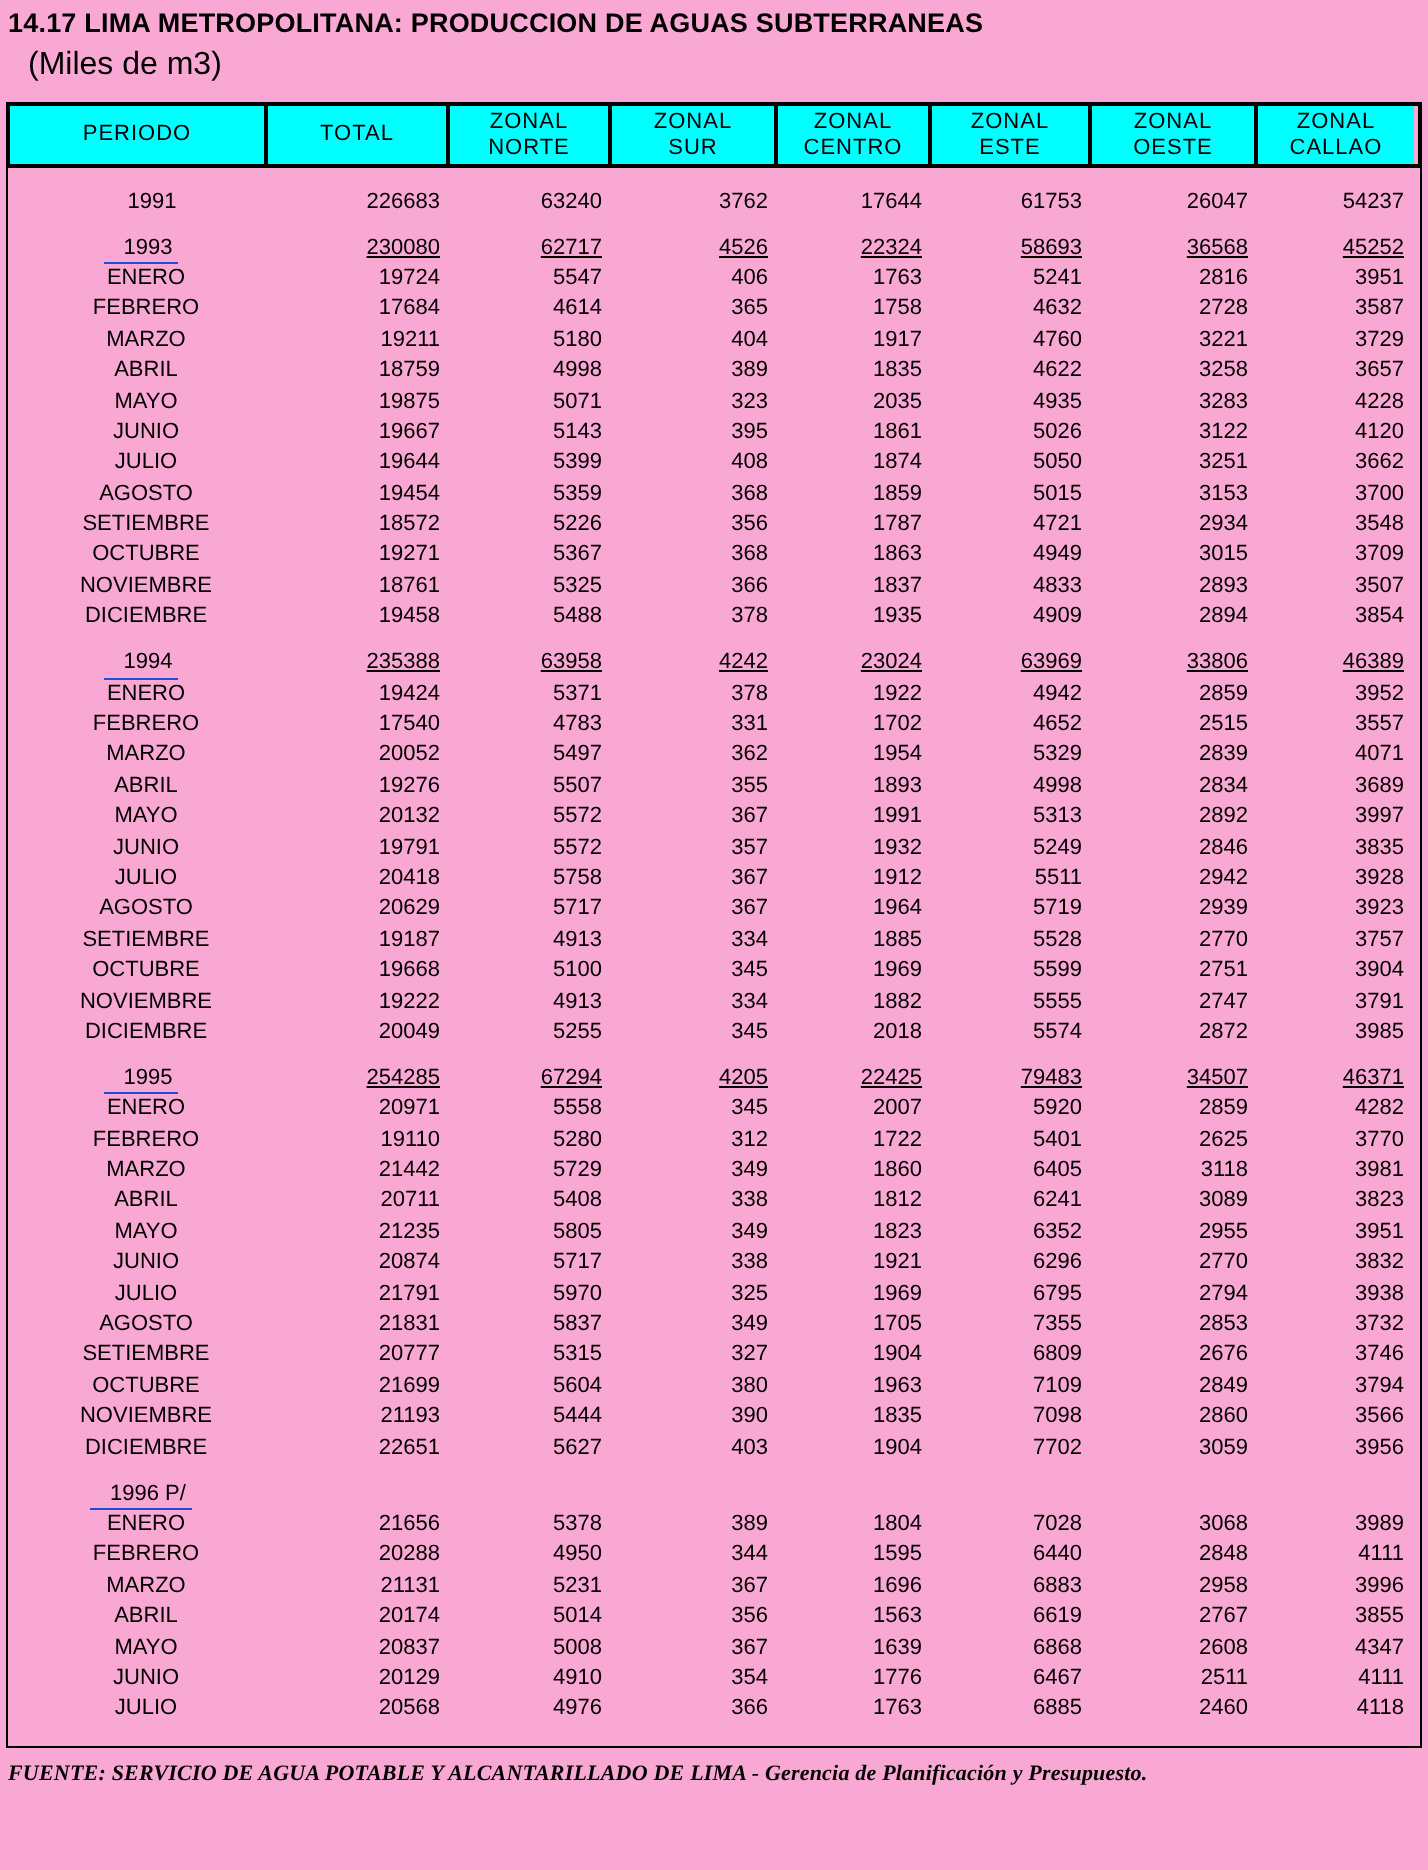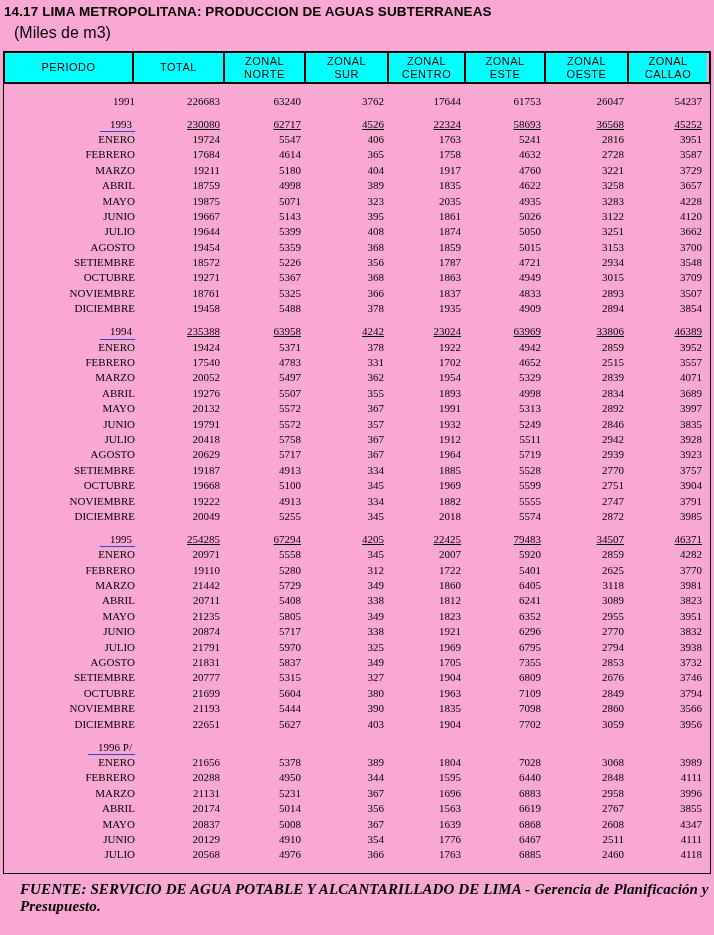--- a/index.html
+++ b/index.html
@@ -9,35 +9,35 @@
   .title-line{font-weight:bold;font-size:13.5px;line-height:15px;letter-spacing:0.1px;white-space:pre;}
   .subtitle{font-size:16px;margin:5px 0 0 10px;}
   .tablewrap{margin:9px 0 0 3px;width:708px;}
   .thead{display:flex;border:2px solid #000;box-sizing:border-box;width:708px;}
   .th{background:var(--header-bg,#00ffff);border-right:2px solid #000;height:29px;
       display:flex;flex-direction:column;align-items:center;justify-content:center;
       font-size:11px;line-height:13px;box-sizing:border-box;letter-spacing:0.5px;}
   .th:last-child{border-right:none;}
   .tbody{border:1px solid #000;border-top:none;box-sizing:border-box;width:708px;
          padding:2px 0 10px 0;}
-  .row{display:flex;height:15.4px;line-height:15.4px;font-size:11px;font-family:Liberation Serif, serif;}
+  .row{display:flex;height:15.4px;line-height:15.4px;font-size:11px;}
   .row.sp{margin-top:7.6px;}
   .cell{box-sizing:border-box;overflow:hidden;white-space:nowrap;}
-  .c0{width:131px;text-align:right;}
+  .c0{width:131px;text-align:center;}
   .c1{width:91px;}  .c2{width:81px;}  .c3{width:83px;}  .c4{width:77px;}
   .c5{width:80px;}  .c6{width:83px;}  .c7{width:78px;}
   .th.c0{width:129px;} 
   .num{text-align:right;padding-right:6px;}
   .row.year .num{text-decoration:underline;}
   .label-inner{display:inline-block;}
   .row.month .label-inner{padding-left:7px;}
   .row.annual .label-inner{padding-left:13px;}
   .row.year .label-inner{border-bottom:3px solid #1d4ed8;padding:0 3px 0 10px;margin-left:2px;height:14.4px;}
-  .footer{margin:7px 0 0 20px;font-family:"Liberation Serif","DejaVu Serif",serif;
-          font-style:italic;font-weight:bold;font-size:15px;letter-spacing:0.1px;}
+  .footer{margin:7px 0 0 4px;font-family:"Liberation Serif","DejaVu Serif",serif;
+          font-style:italic;font-weight:bold;font-size:11px;letter-spacing:0.1px;}
 </style>
 </head>
 <body>
 
 <div class="page">
 
   <div class="titleblock">
     <div class="title-line">14.17 LIMA METROPOLITANA: PRODUCCION DE AGUAS SUBTERRANEAS</div>
     <div class="subtitle">(Miles de m3)</div>
   </div>

